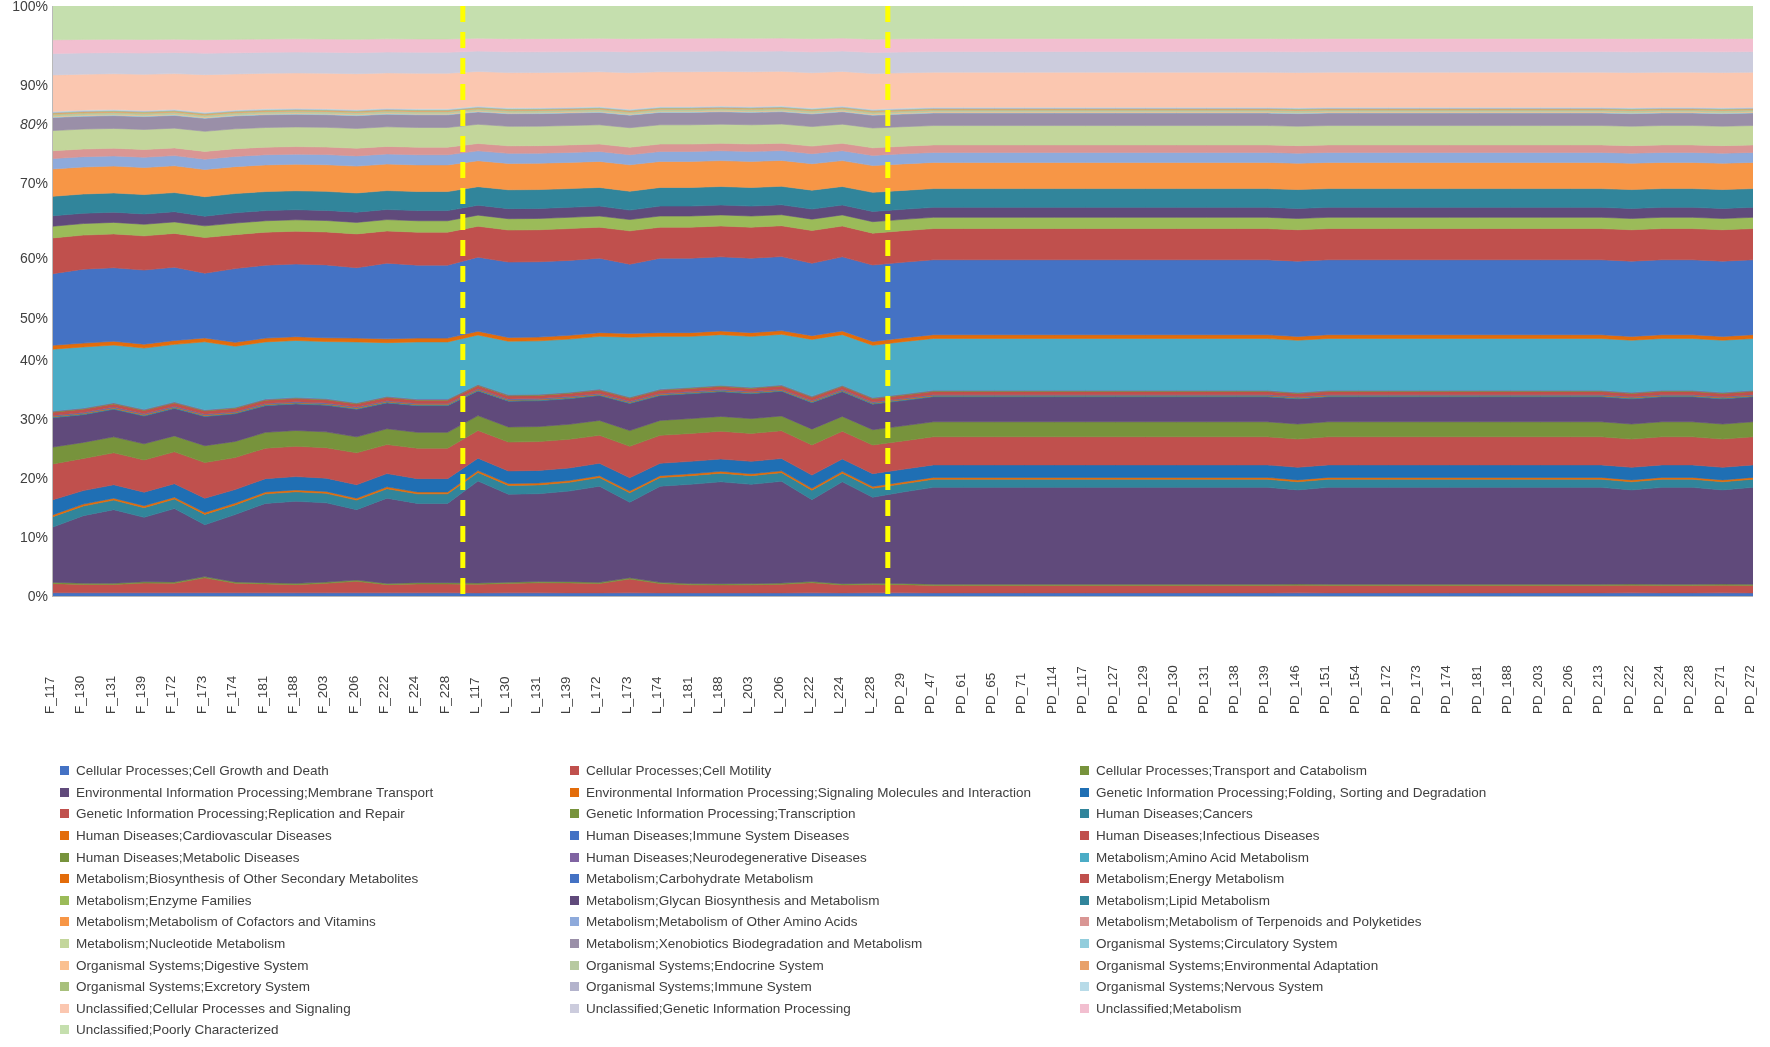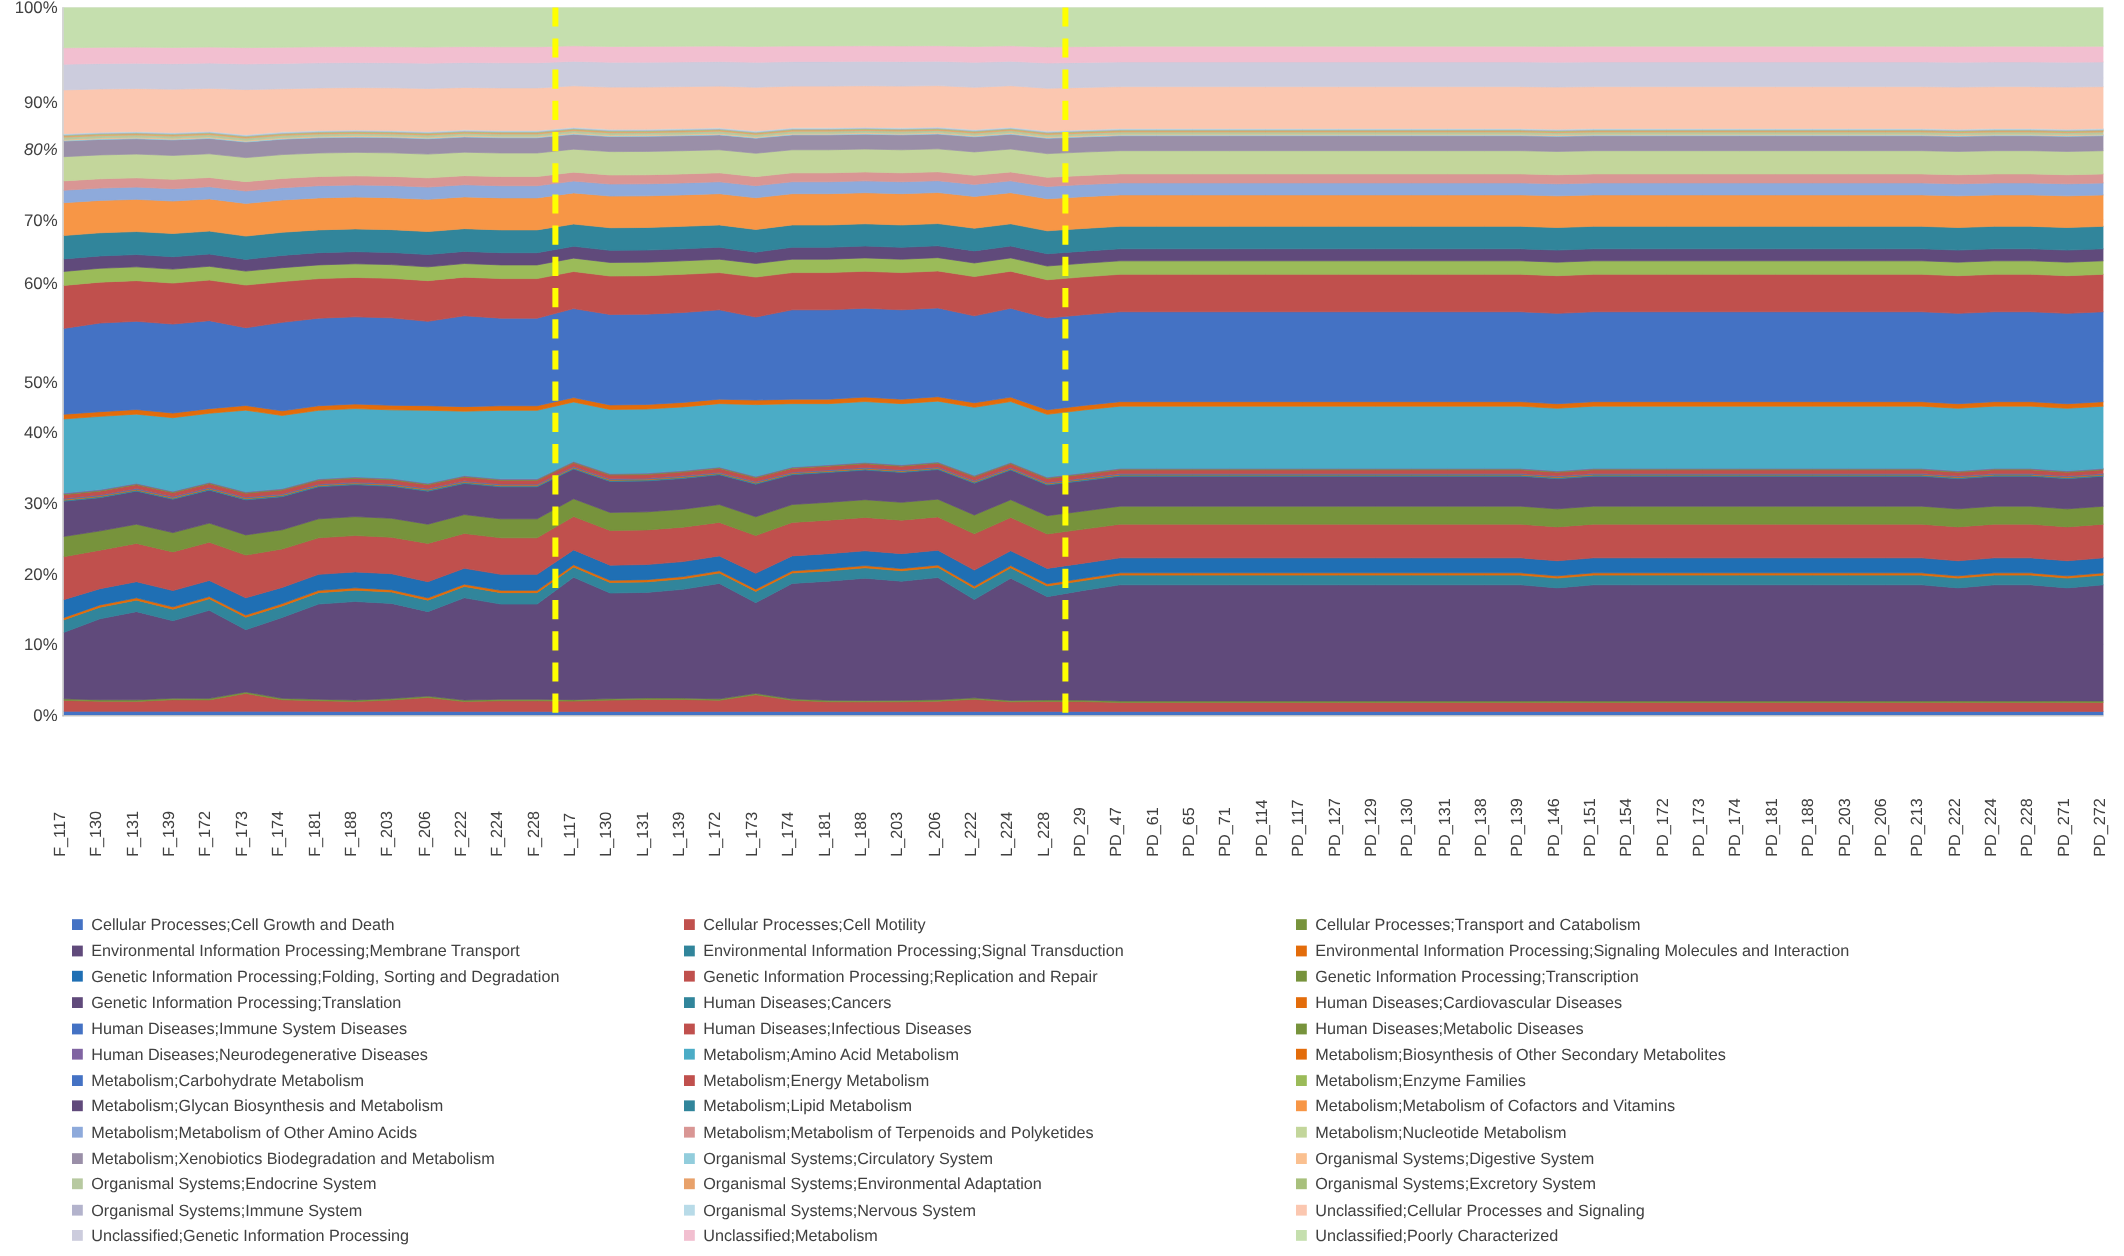--- a/index.html
+++ b/index.html
@@ -89,21 +89,21 @@
 <div id="root">
 
   <div class="plot-wrap">
     <div class="y-axis" id="y-axis">
         <div class="y-tick" style="top: 596px;">0%</div>
         <div class="y-tick" style="top: 537px;">10%</div>
         <div class="y-tick" style="top: 478px;">20%</div>
         <div class="y-tick" style="top: 419px;">30%</div>
         <div class="y-tick" style="top: 360px;">40%</div>
         <div class="y-tick" style="top: 318px;">50%</div>
-        <div class="y-tick" style="top: 236px;">60%</div>
+        <div class="y-tick" style="top: 258px;">60%</div>
         <div class="y-tick" style="top: 183px;">70%</div>
         <div class="y-tick" style="top: 124px; font-style: italic;">80%</div>
         <div class="y-tick" style="top: 65px; margin-top: 20px;">90%</div>
         <div class="y-tick" style="top: 6px;">100%</div>
       </div>
     <div class="chart-area">
       <svg id="chart-svg" viewBox="0 0 1700 590" preserveAspectRatio="none">
           <line x1="0" x2="1700" y1="590" y2="590" class="gridline"></line>
           <line x1="0" x2="1700" y1="531" y2="531" class="gridline"></line>
           <line x1="0" x2="1700" y1="472" y2="472" class="gridline"></line>
@@ -230,44 +230,36 @@
       </div>
       <div class="legend-item">
         <span class="swatch" style="background: rgb(119, 147, 60);"></span>
         <span>Cellular Processes;Transport and Catabolism</span>
       </div>
       <div class="legend-item">
         <span class="swatch" style="background: rgb(96, 74, 123);"></span>
         <span>Environmental Information Processing;Membrane Transport</span>
       </div>
       <div class="legend-item">
-        <span class="swatch" style="background: rgb(49, 133, 155);"></span>
-        <span>Environmental Information Processing;Signal Transduction</span>
-      </div>
-      <div class="legend-item">
         <span class="swatch" style="background: rgb(227, 108, 10);"></span>
         <span>Environmental Information Processing;Signaling Molecules and Interaction</span>
       </div>
       <div class="legend-item">
         <span class="swatch" style="background: rgb(31, 111, 180);"></span>
         <span>Genetic Information Processing;Folding, Sorting and Degradation</span>
       </div>
       <div class="legend-item">
         <span class="swatch" style="background: rgb(192, 80, 77);"></span>
         <span>Genetic Information Processing;Replication and Repair</span>
       </div>
       <div class="legend-item">
         <span class="swatch" style="background: rgb(119, 147, 60);"></span>
         <span>Genetic Information Processing;Transcription</span>
       </div>
       <div class="legend-item">
-        <span class="swatch" style="background: rgb(96, 74, 123);"></span>
-        <span>Genetic Information Processing;Translation</span>
-      </div>
-      <div class="legend-item">
         <span class="swatch" style="background: rgb(49, 133, 155);"></span>
         <span>Human Diseases;Cancers</span>
       </div>
       <div class="legend-item">
         <span class="swatch" style="background: rgb(227, 108, 10);"></span>
         <span>Human Diseases;Cardiovascular Diseases</span>
       </div>
       <div class="legend-item">
         <span class="swatch" style="background: rgb(68, 114, 196);"></span>
         <span>Human Diseases;Immune System Diseases</span>

